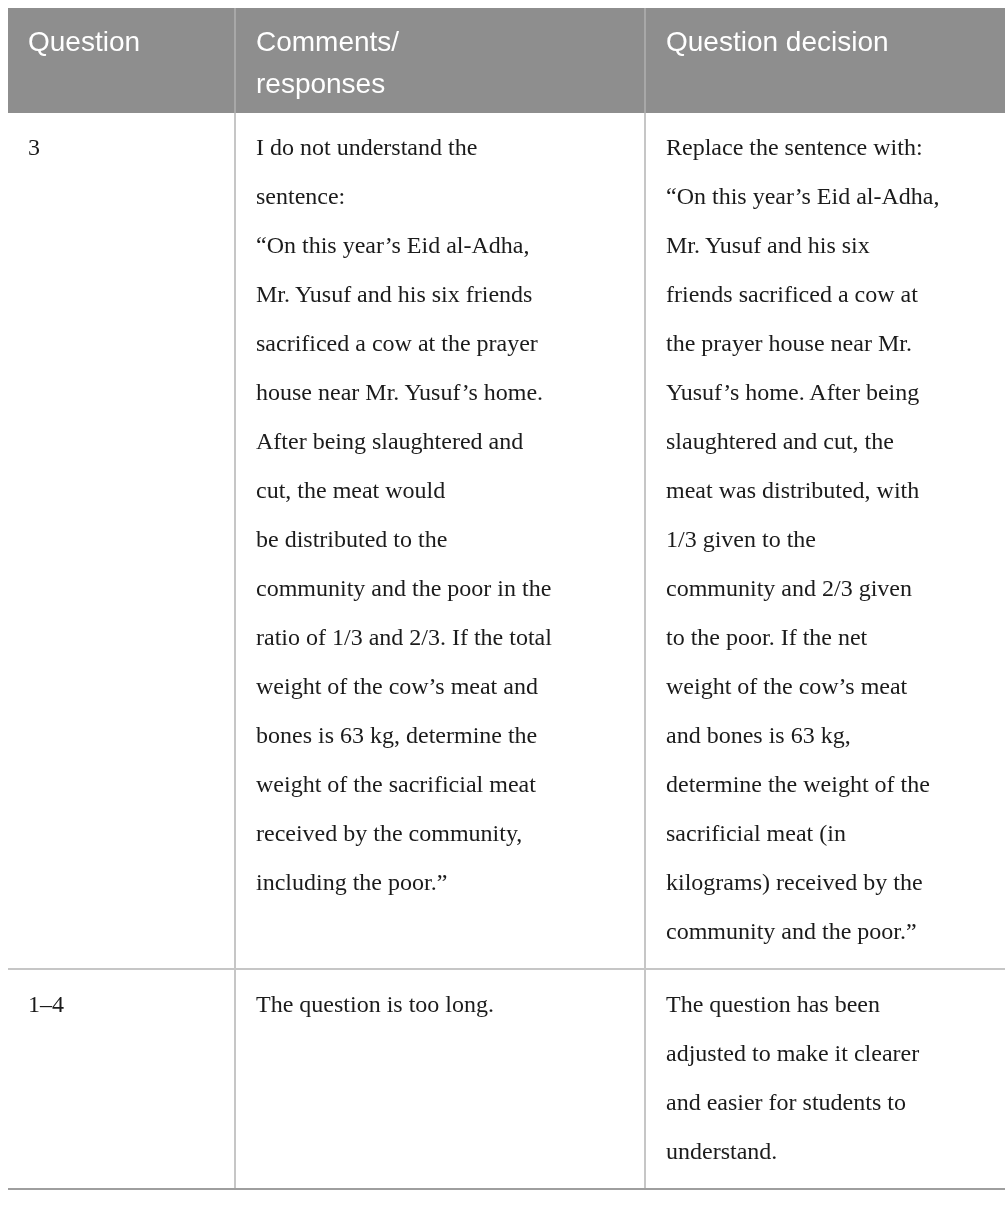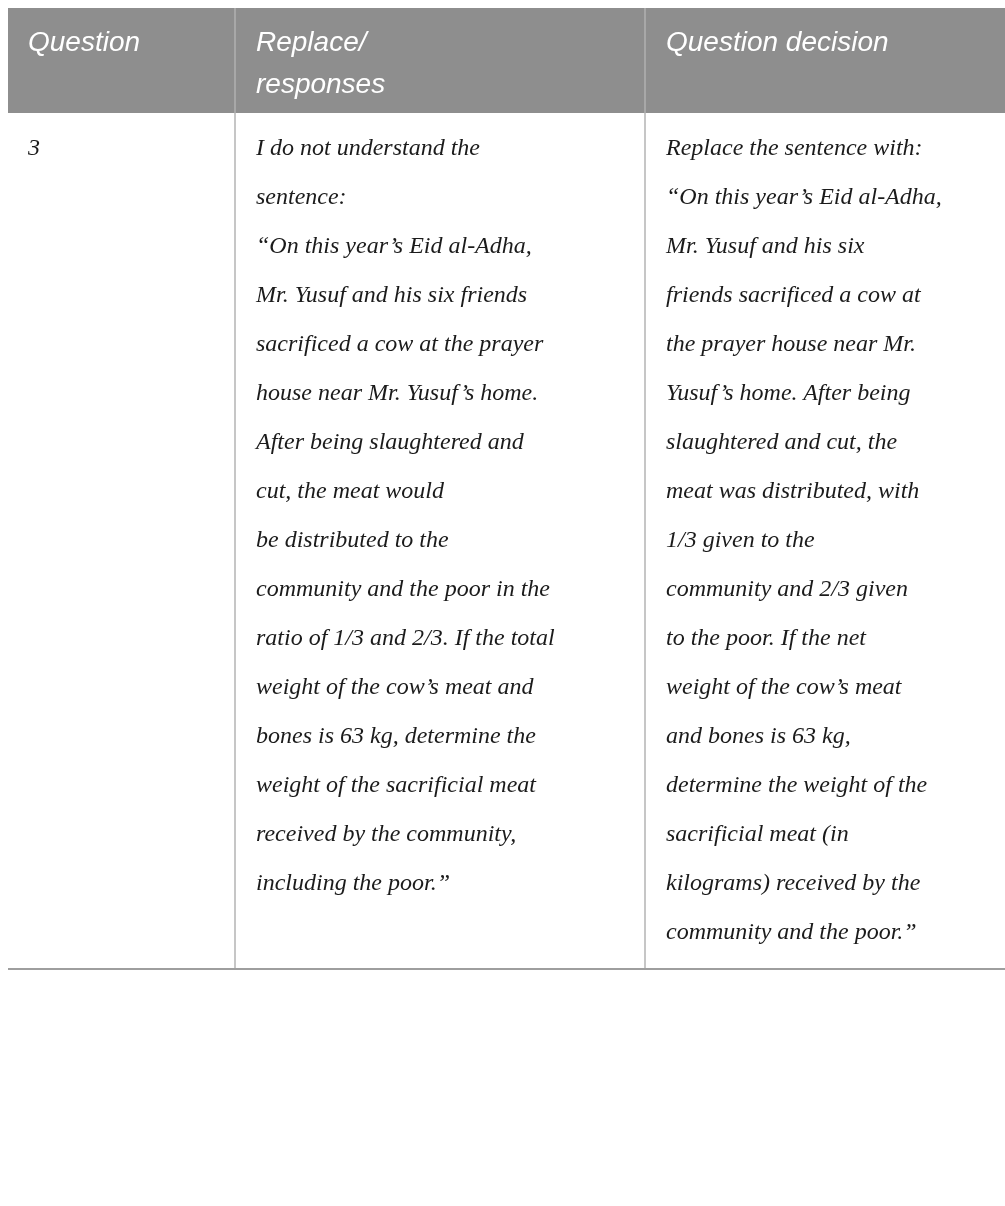--- a/index.html
+++ b/index.html
@@ -16,21 +16,20 @@
     padding: 0;
     background: #ffffff;
   }
   body {
     width: 1005px;
     height: 1206px;
     overflow: hidden;
   }
   .page {
     padding: 8px 0 0 8px;
-    font-style: italic;
   }
   table.revision-table {
     border-collapse: collapse;
     table-layout: fixed;
     width: 997px;
   }
   col.col-question { width: 227px; }
   col.col-comments { width: 410px; }
   col.col-revision { width: 360px; }
 
@@ -76,21 +75,21 @@
 <div class="page">
   <table class="revision-table">
     <colgroup>
       <col class="col-question">
       <col class="col-comments">
       <col class="col-revision">
     </colgroup>
     <thead>
       <tr>
         <th>Question</th>
-        <th>Replace/
+        <th>Comments/
 responses</th>
         <th>Question decision</th>
       </tr>
     </thead>
     <tbody>
       <tr>
         <td>3</td>
         <td>I do not understand the
 sentence:
 “On this year’s Eid al-Adha,
@@ -118,15 +117,23 @@
 1/3 given to the
 community and 2/3 given
 to the poor. If the net
 weight of the cow’s meat
 and bones is 63 kg,
 determine the weight of the
 sacrificial meat (in
 kilograms) received by the
 community and the poor.”</td>
       </tr>
+      <tr>
+        <td>1–4</td>
+        <td>The question is too long.</td>
+        <td>The question has been
+adjusted to make it clearer
+and easier for students to
+understand.</td>
+      </tr>
     </tbody>
   </table>
 </div>
 
 </body></html>

